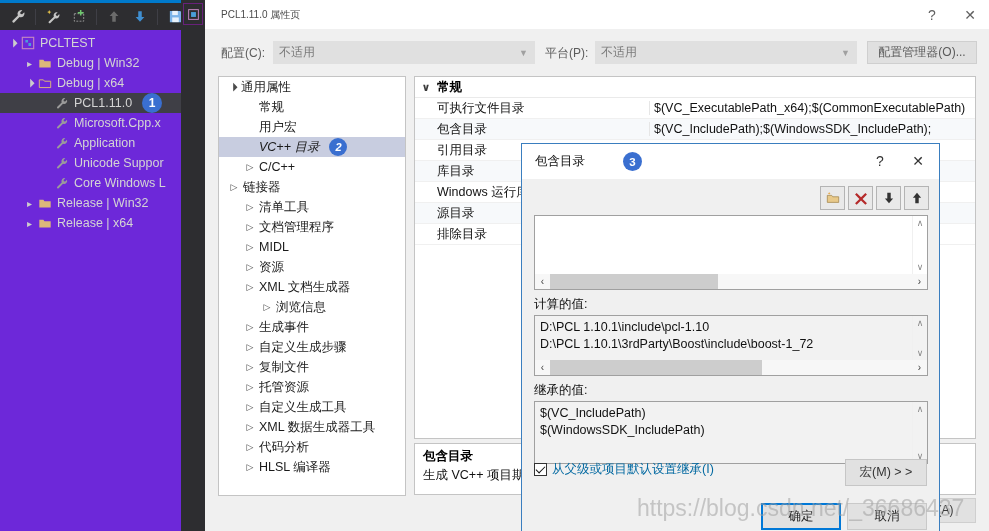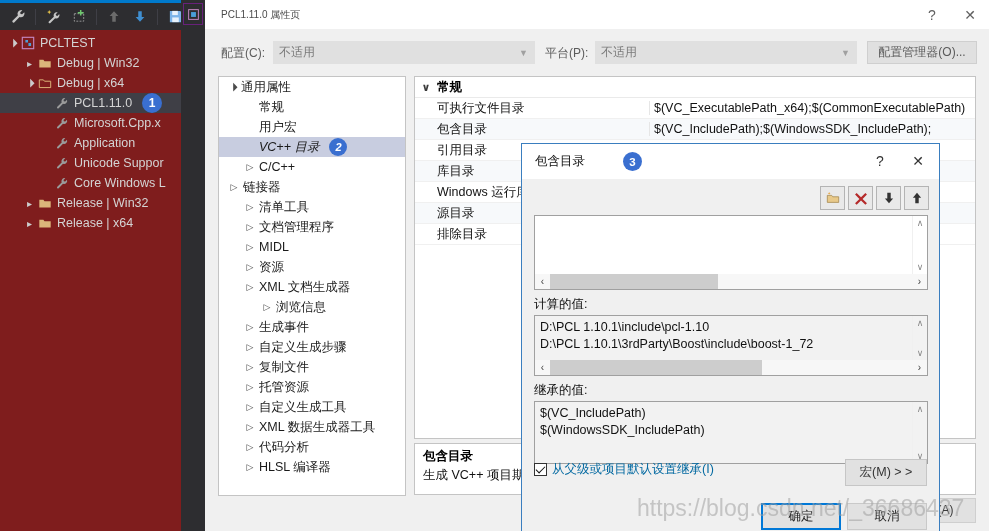--- a/index.html
+++ b/index.html
@@ -9,21 +9,21 @@
     overflow: hidden;
     font-family: "Liberation Sans", "DejaVu Sans", sans-serif;
     font-size: 12px;
     background: #ffffff;
   }
   #root { position: relative; width: 989px; height: 531px; }
 
   
   .vs-panel {
     position: absolute; left: 0; top: 0; width: 205px; height: 531px;
-    background: #7f1d1d; color: #cfcfcf;
+    background: #6d28d9; color: #cfcfcf;
   }
   .vs-accent {
     position: absolute; left: 0; top: 0; width: 181px; height: 3px;
     background: #007acc;
   }
   .vs-toolbar {
     position: absolute; left: 0; top: 3px; width: 205px; height: 27px;
     background: #2d2d30;
     display: flex; align-items: center; padding-left: 6px; gap: 2px;
   }

